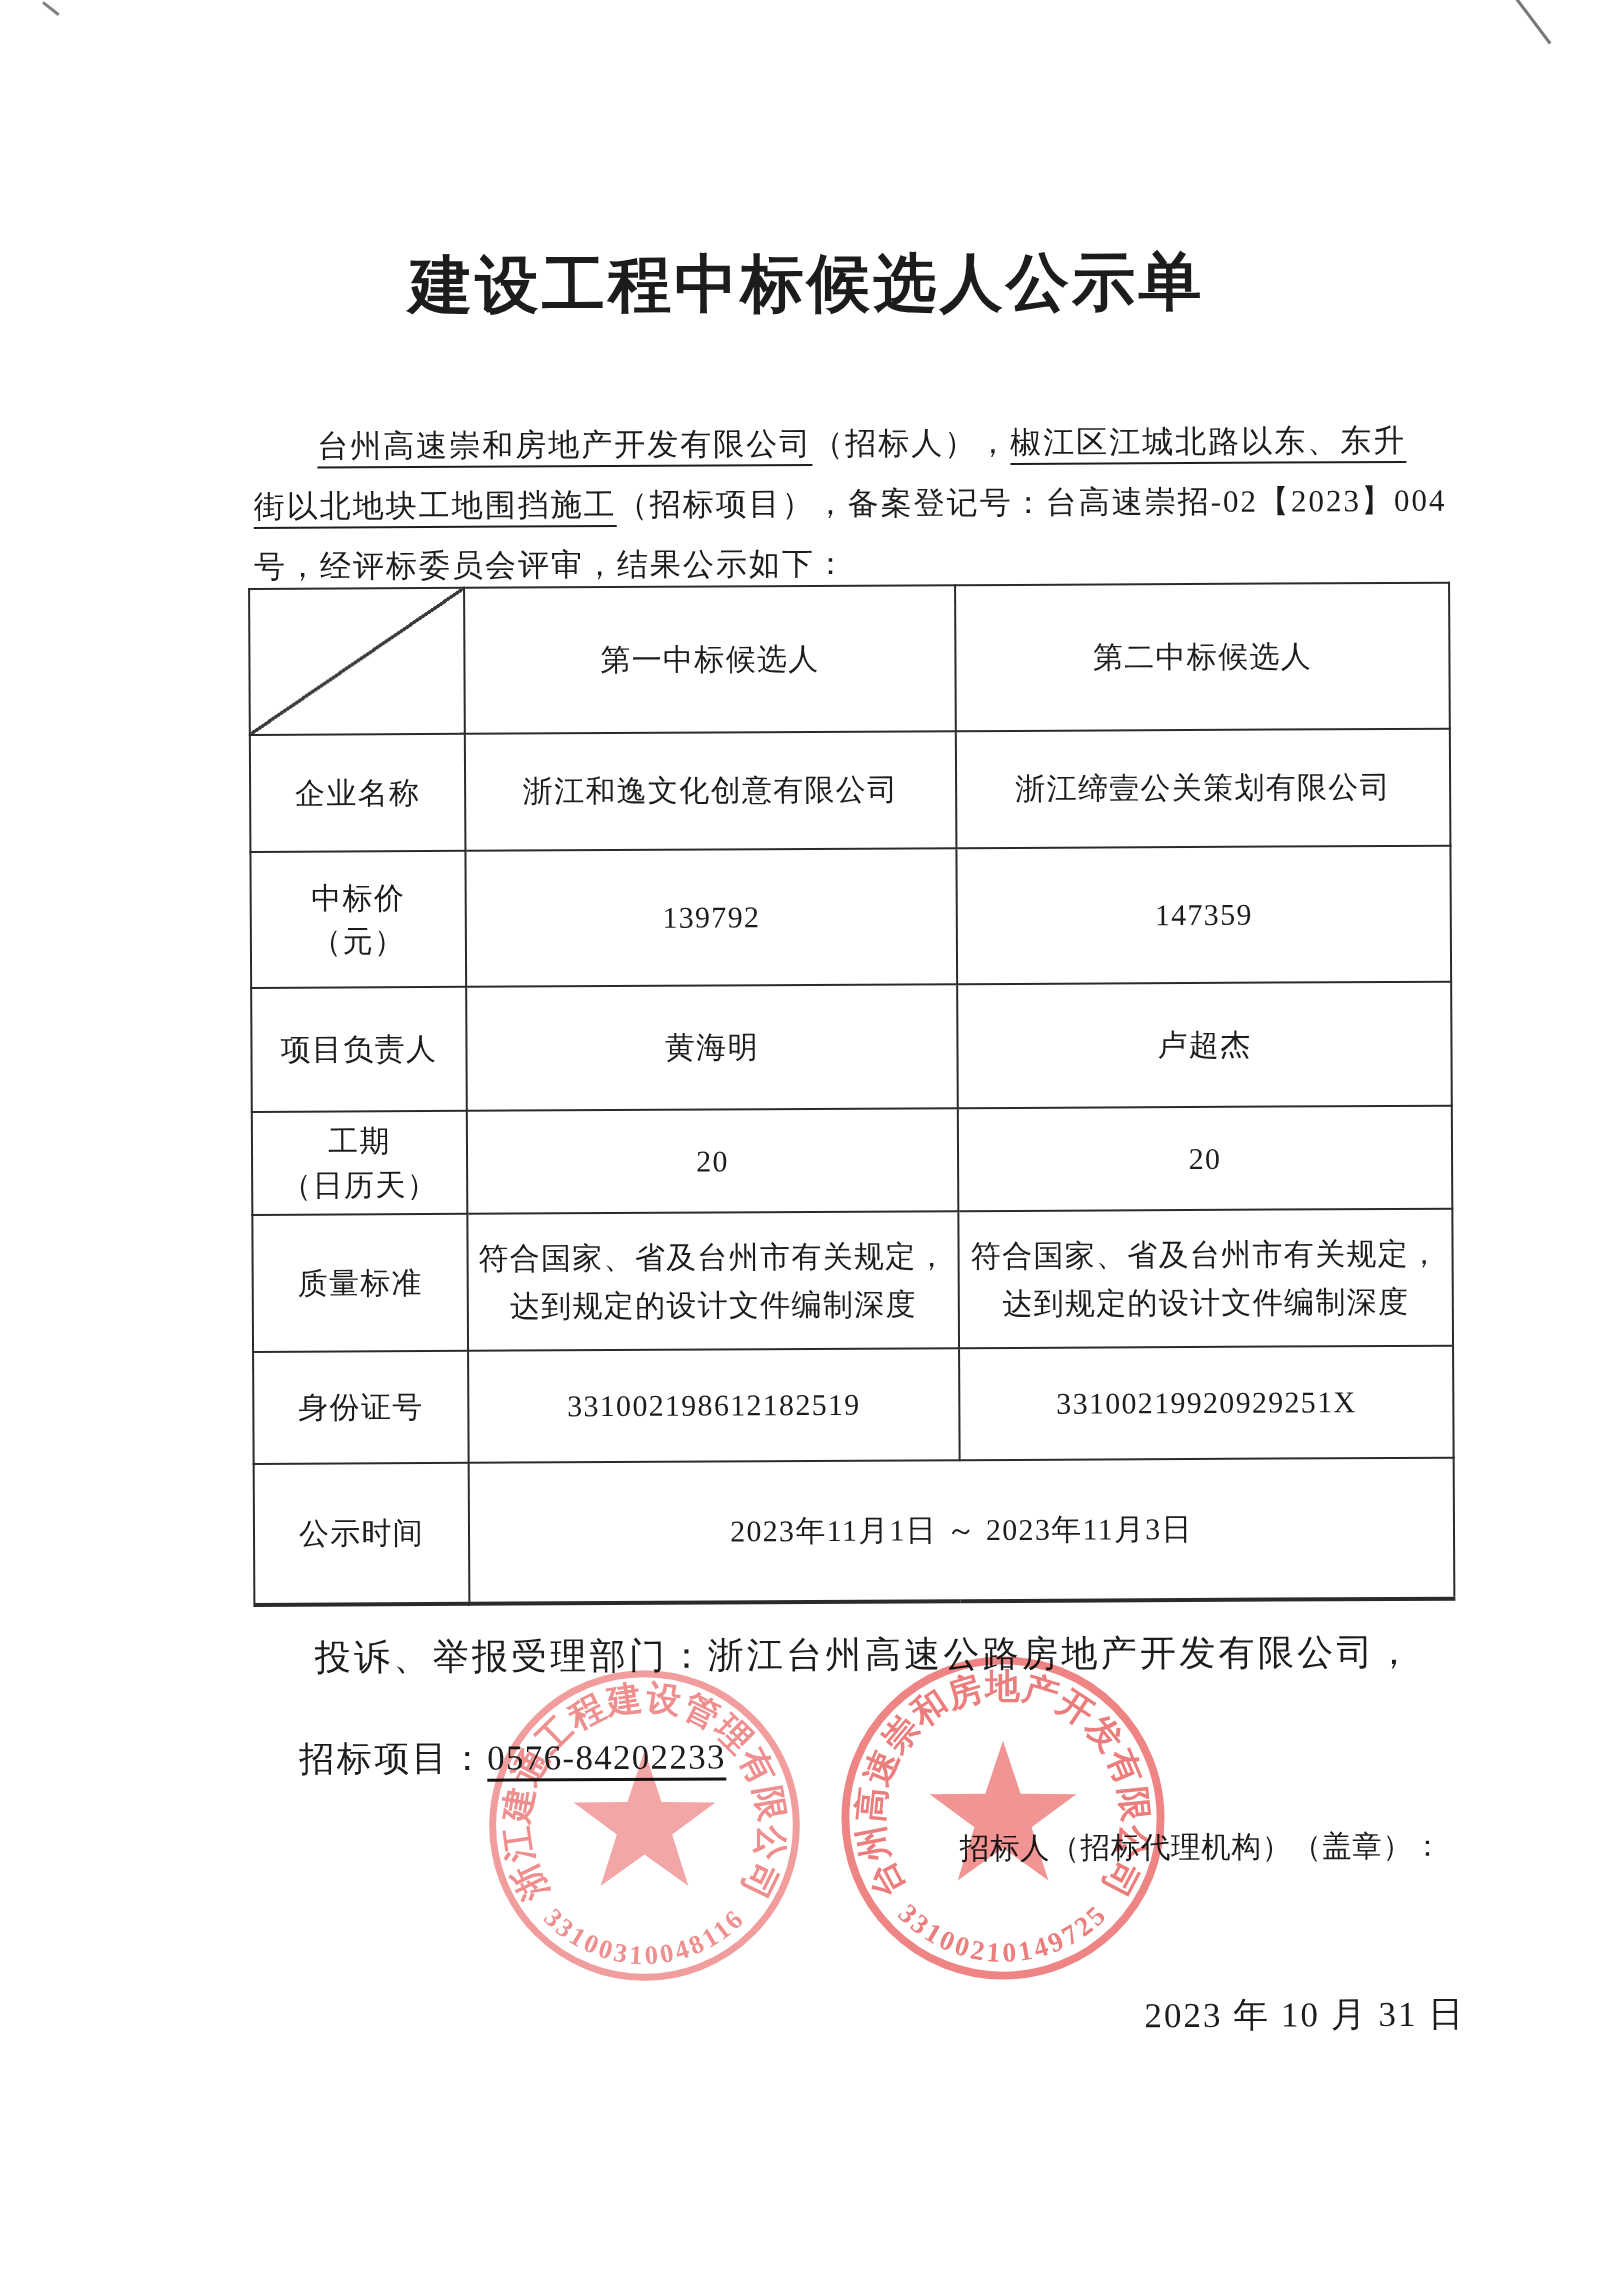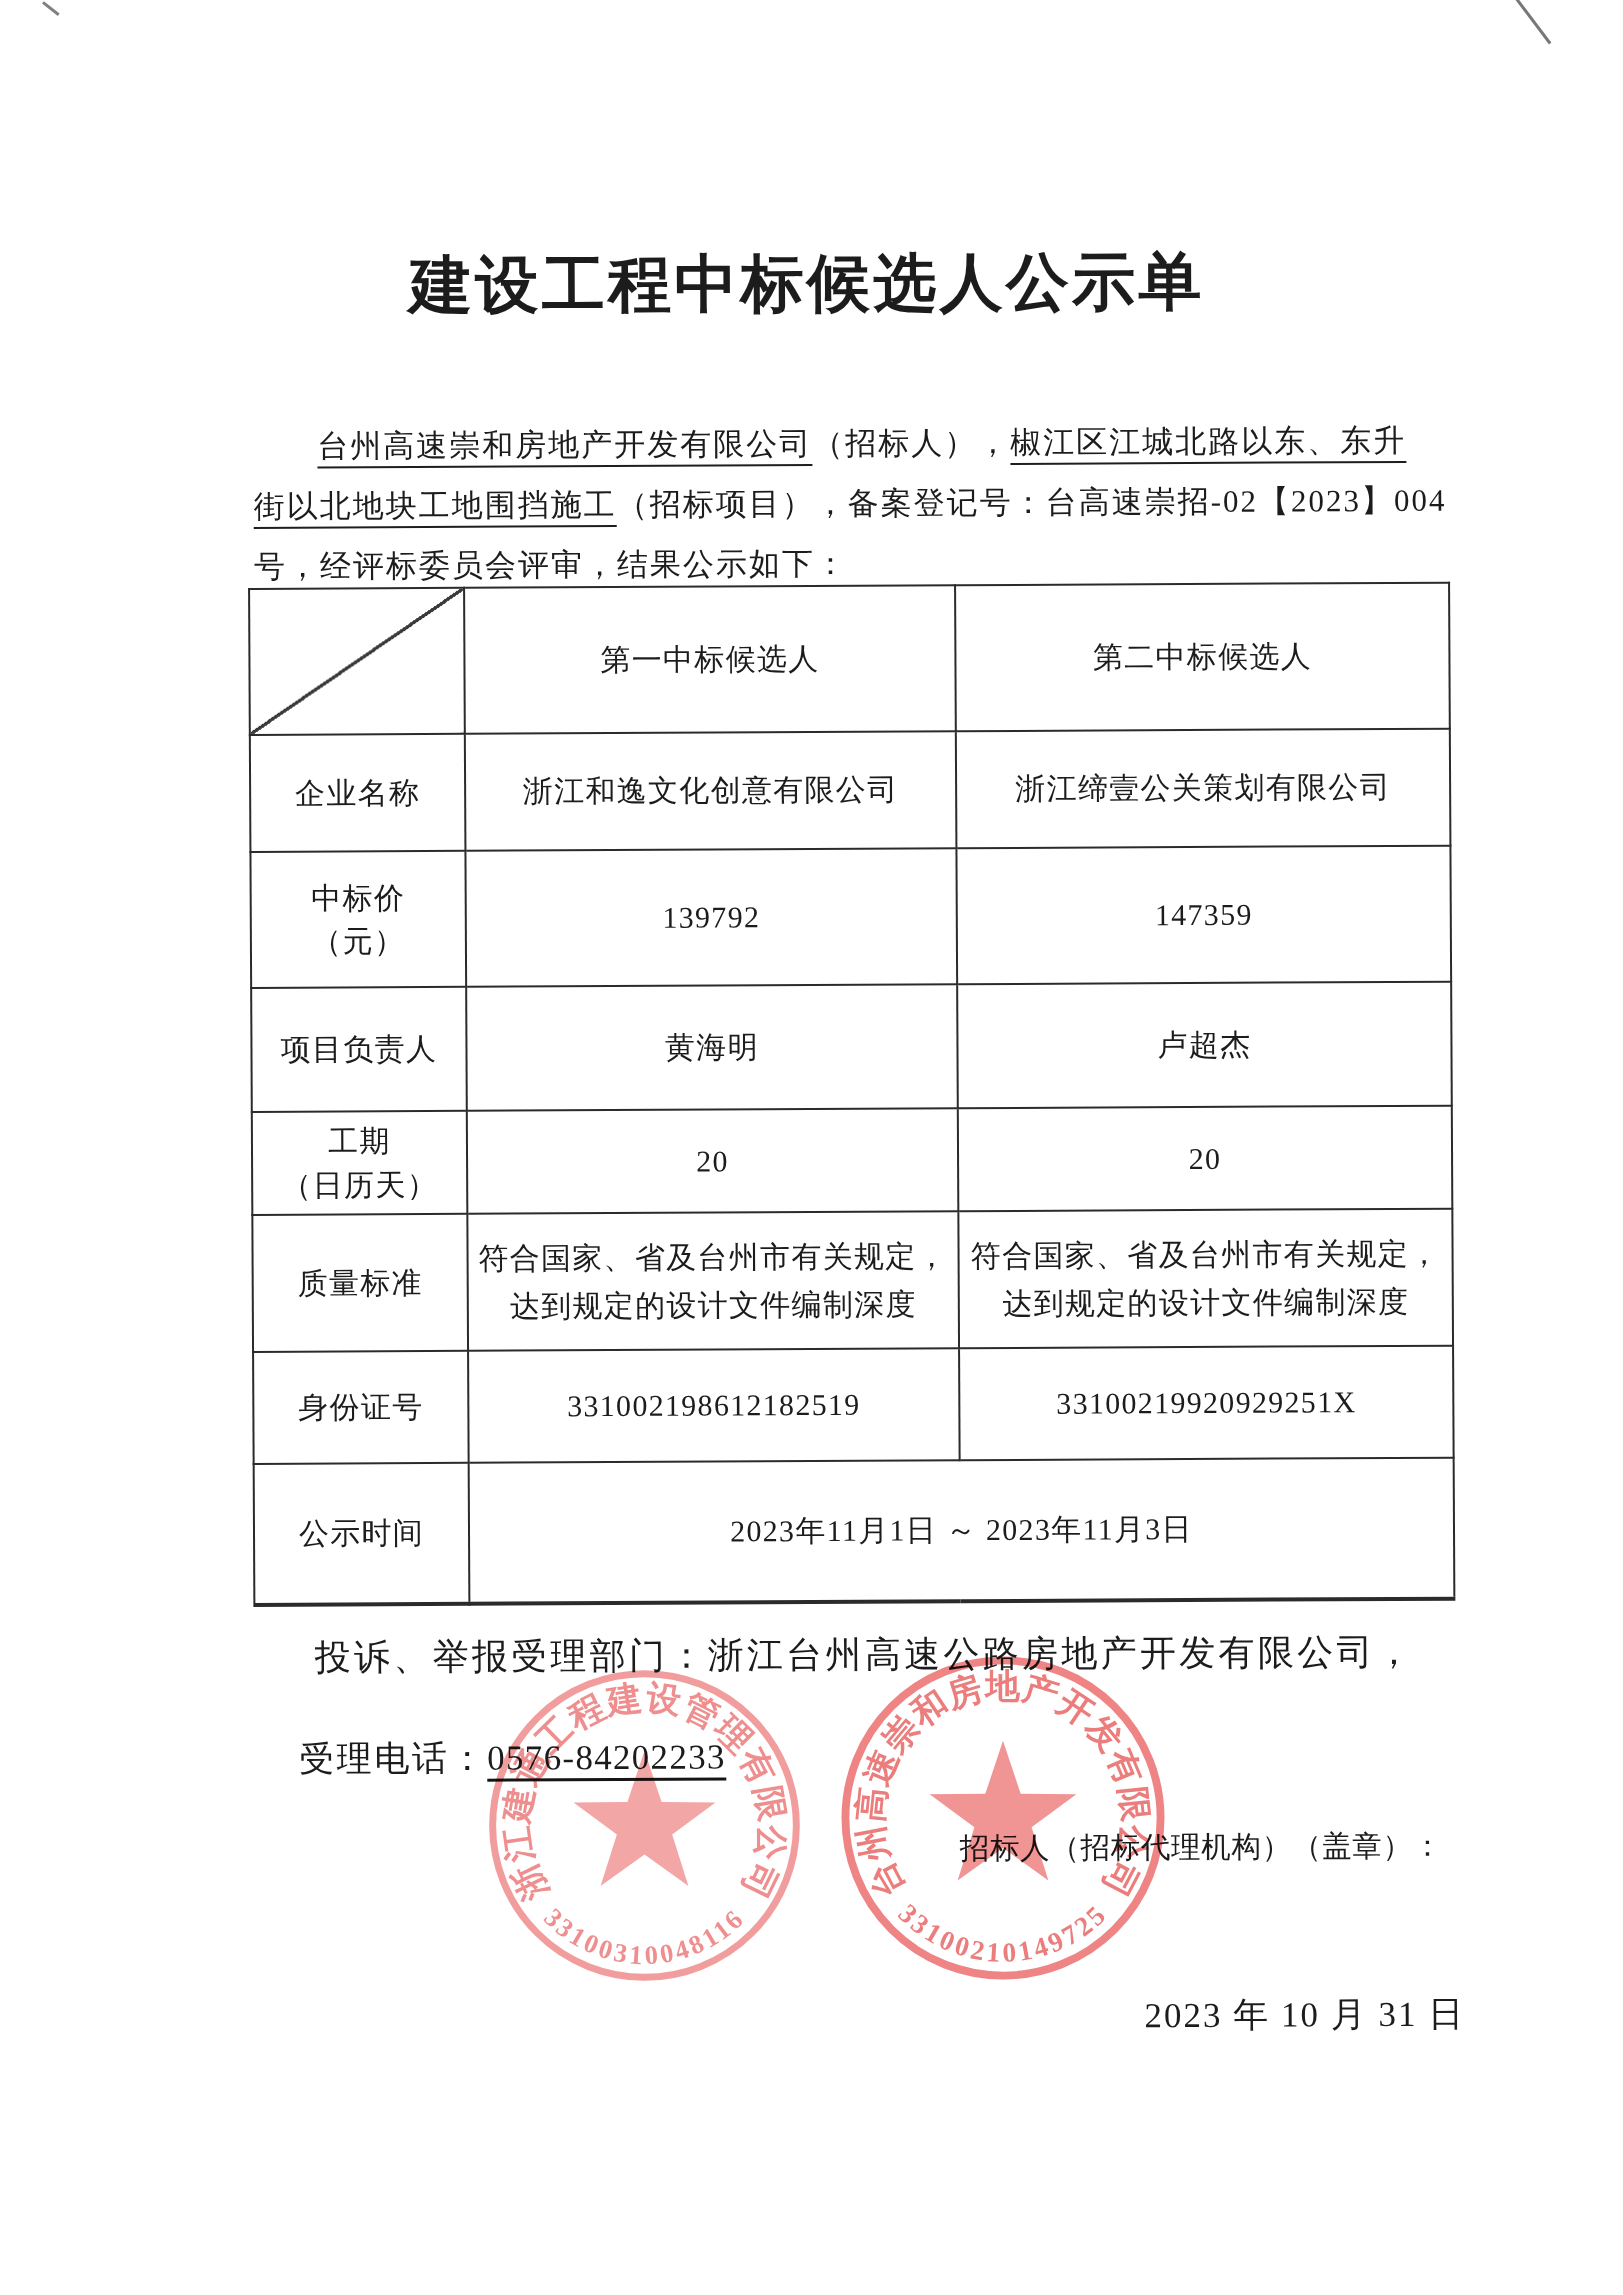--- a/index.html
+++ b/index.html
@@ -128,21 +128,21 @@
         <tr class="r6">
           <td class="lab">公示时间</td>
           <td colspan="2">2023年11月1日 ～ 2023年11月3日</td>
         </tr>
       </tbody>
     </table>
 
     <div class="complaint">投诉、举报受理部门：浙江台州高速公路房地产开发有限公司，</div>
 
     <div class="phoneline">
-      <span>受理电话：</span><span class="phone-num">0576-84202233</span>
+      <span>招标项目：</span><span class="phone-num">0576-84202233</span>
     </div>
 
     <div class="sealcap">招标人（招标代理机构）（盖章）：</div>
 
     <div class="docdate">2023 年 10 月 31 日</div>
   </div>
 
   <svg class="stamp stamp-left" viewBox="-260 -260 520 520">
     <circle r="240" fill="none" stroke="#ee8383" stroke-width="11" stroke-opacity="0.85"></circle>
     <defs>

